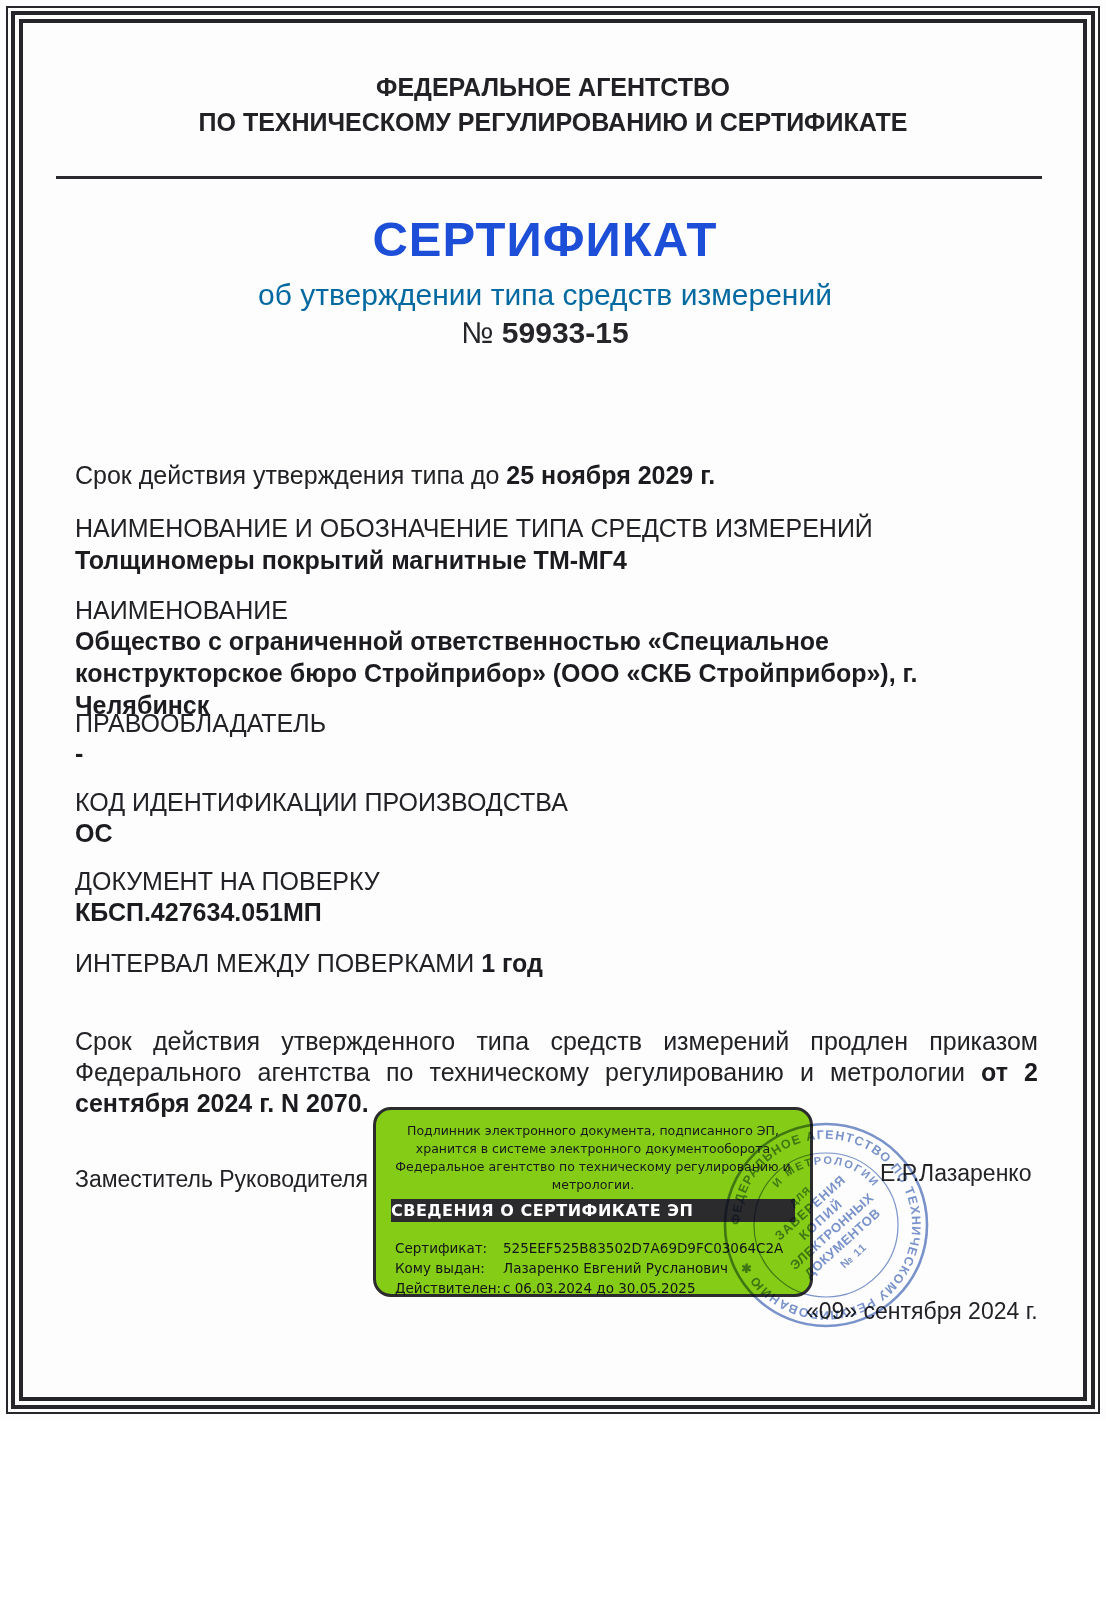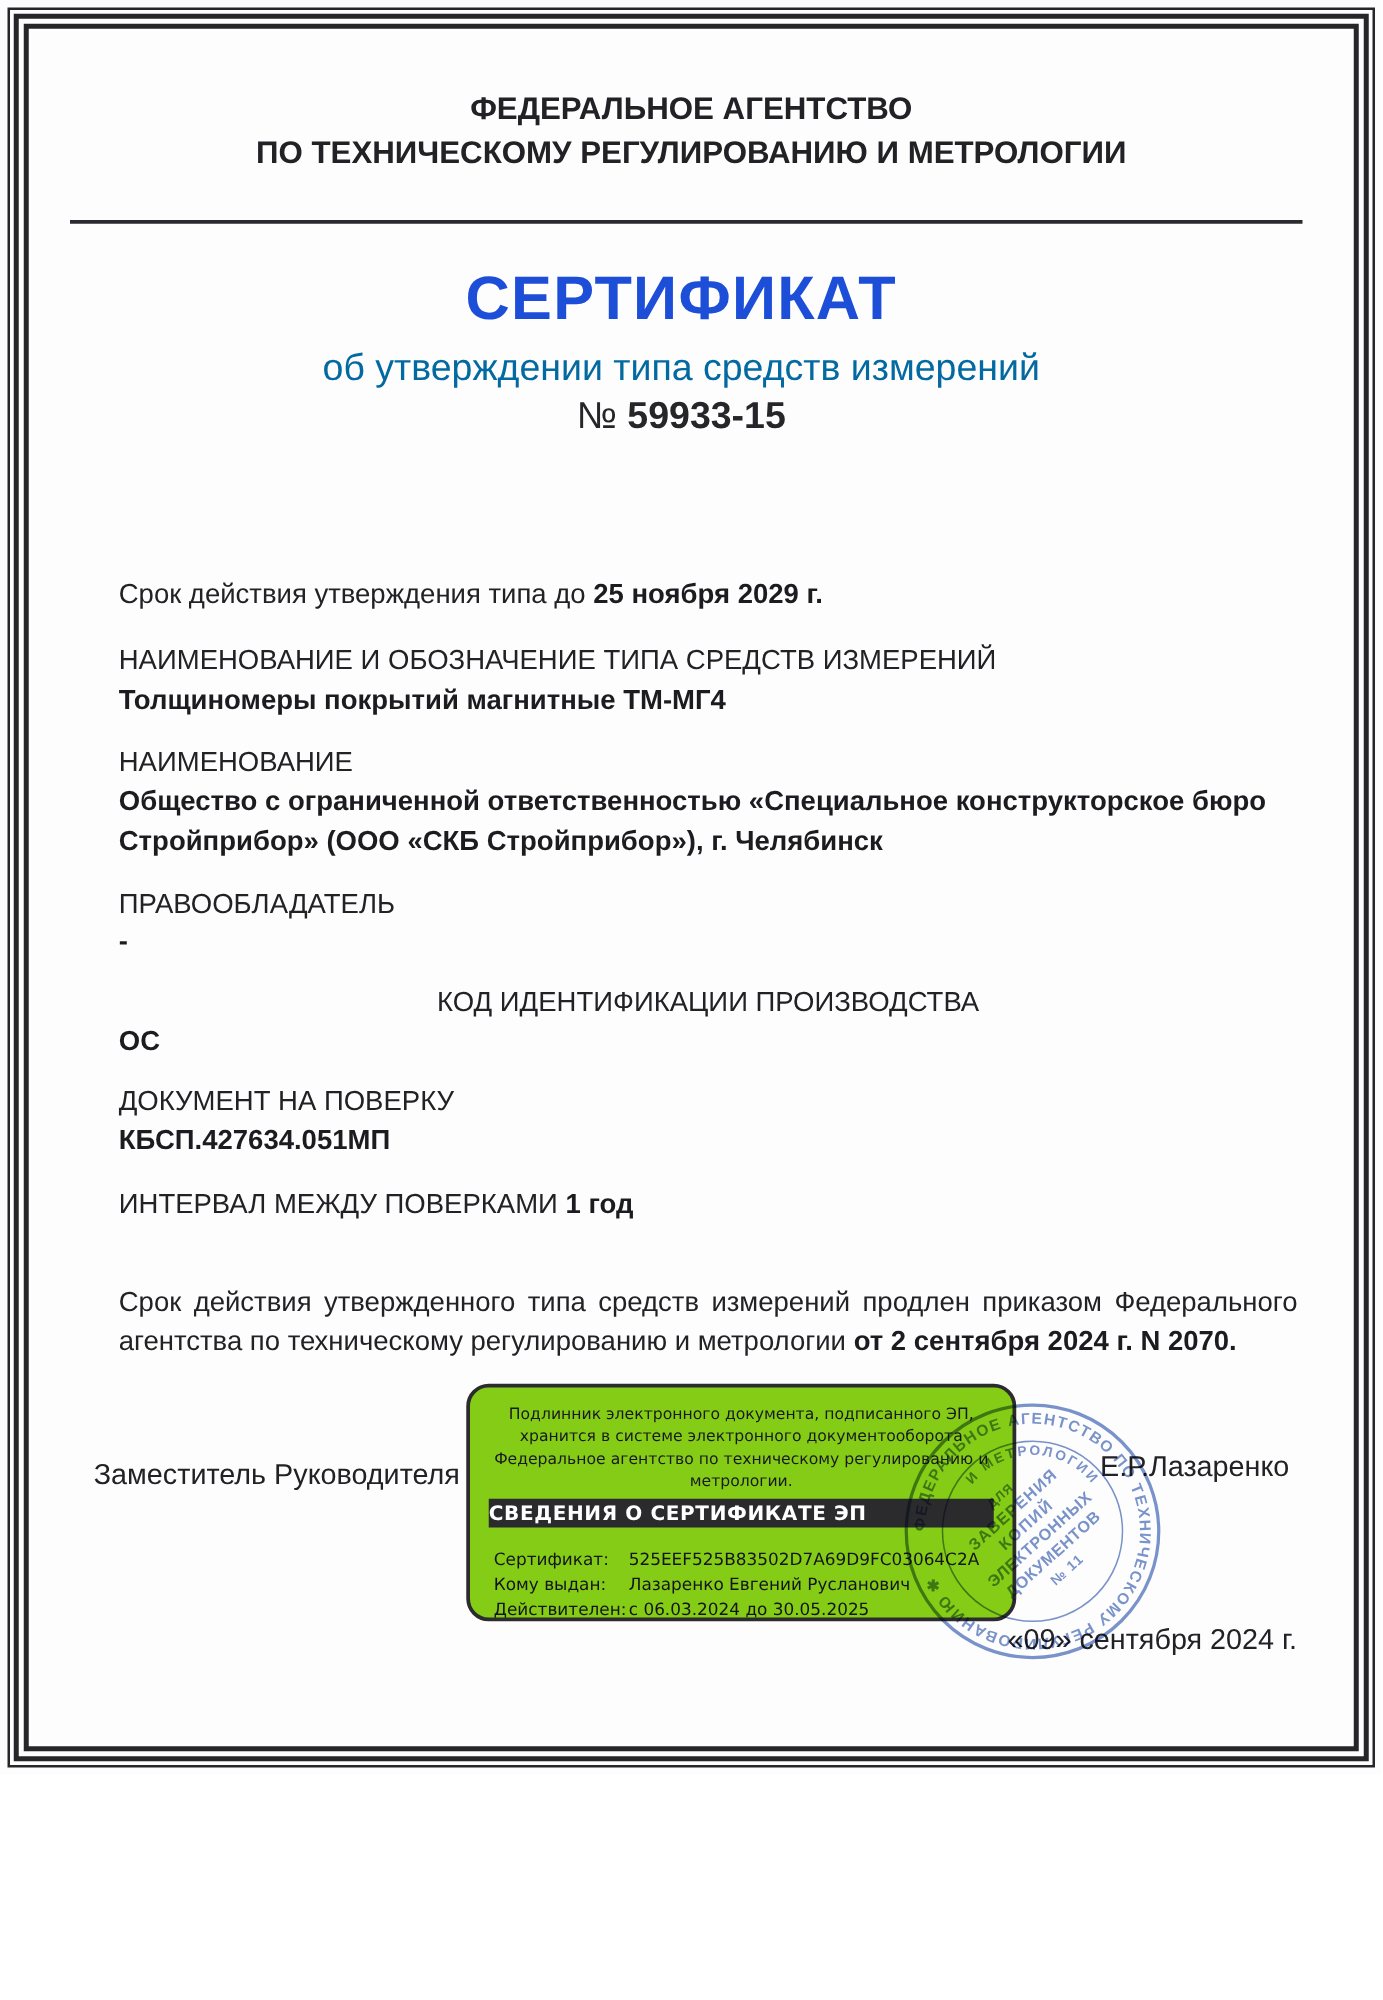--- a/index.html
+++ b/index.html
@@ -21,21 +21,21 @@
     font-size:25px; font-weight:bold; line-height:35px; color:#222226;
   }
   .rule { top:176px; left:56px; width:986px; height:3px; background:#2a2a30; }
 
   .title-block { top:211px; left:40px; right:56px; text-align:center; }
   .cert-title { font-size:49px; font-weight:bold; letter-spacing:1px; color:#1d4ed8; line-height:56px; }
   .cert-subtitle { font-size:30px; margin-top:10px; color:#0369a1; line-height:36px; }
   .cert-number { font-size:30px; margin-top:2px; color:#26262a; line-height:36px; }
   .cert-number b { font-weight:bold; }
 
-  .bodyline { left:75px; right:68px; font-size:22px; line-height:30px; color:#222226;margin-left:20px; }
+  .bodyline { left:75px; right:68px; font-size:25px; line-height:30px; color:#222226; }
   .bodyline b { font-weight:bold; color:#1c1c20; }
   .val2 { line-height:32px; }
   .para-just { text-align:justify; line-height:31px; }
 
   .sig-label { top:1166px; left:75px; font-size:23px; color:#222226; }
   .sig-name  { top:1160px; left:880px; font-size:23px; color:#222226; }
   .sig-date  { top:1298px; left:806px; font-size:23px; color:#222226; }
 
   
   .esign-box {
@@ -66,21 +66,21 @@
 <body>
 
 <div class="page">
 
   <div class="frame-outer"></div>
   <div class="frame-mid"></div>
   <div class="frame-inner"></div>
 
   <div class="abs agency">
     <div>ФЕДЕРАЛЬНОЕ АГЕНТСТВО</div>
-    <div>ПО ТЕХНИЧЕСКОМУ РЕГУЛИРОВАНИЮ И МЕТРОЛОГИИ</div>
+    <div>ПО ТЕХНИЧЕСКОМУ РЕГУЛИРОВАНИЮ И СЕРТИФИКАТЕ</div>
   </div>
 
   <div class="abs rule"></div>
 
   <div class="abs title-block">
     <div class="cert-title">СЕРТИФИКАТ</div>
     <div class="cert-subtitle">об утверждении типа средств измерений</div>
     <div class="cert-number"><span>№</span> <b>59933-15</b></div>
   </div>
 
@@ -88,21 +88,21 @@
 
   <div class="abs bodyline" style="top:513px;">НАИМЕНОВАНИЕ И ОБОЗНАЧЕНИЕ ТИПА СРЕДСТВ ИЗМЕРЕНИЙ</div>
   <div class="abs bodyline" style="top:545px;"><b>Толщиномеры покрытий магнитные ТМ-МГ4</b></div>
 
   <div class="abs bodyline" style="top:595px;">НАИМЕНОВАНИЕ</div>
   <div class="abs bodyline val2" style="top:625px;"><b>Общество с ограниченной ответственностью «Специальное конструкторское бюро Стройприбор» (ООО «СКБ Стройприбор»), г. Челябинск</b></div>
 
   <div class="abs bodyline" style="top:708px;">ПРАВООБЛАДАТЕЛЬ</div>
   <div class="abs bodyline" style="top:738px;"><b>-</b></div>
 
-  <div class="abs bodyline" style="top:787px;text-align:center;">КОД ИДЕНТИФИКАЦИИ ПРОИЗВОДСТВА</div>
+  <div class="abs bodyline" style="top:787px;">КОД ИДЕНТИФИКАЦИИ ПРОИЗВОДСТВА</div>
   <div class="abs bodyline" style="top:818px;"><b>ОС</b></div>
 
   <div class="abs bodyline" style="top:866px;">ДОКУМЕНТ НА ПОВЕРКУ</div>
   <div class="abs bodyline" style="top:897px;"><b>КБСП.427634.051МП</b></div>
 
   <div class="abs bodyline" style="top:948px;"><span>ИНТЕРВАЛ МЕЖДУ ПОВЕРКАМИ</span> <b>1 год</b></div>
 
   <div class="abs bodyline para-just" style="top:1026px;"><span>Срок действия утвержденного типа средств измерений продлен приказом Федерального агентства по техническому регулированию и метрологии</span> <b>от 2 сентября 2024 г. N 2070.</b></div>
 
   <div class="abs sig-label">Заместитель Руководителя</div>

